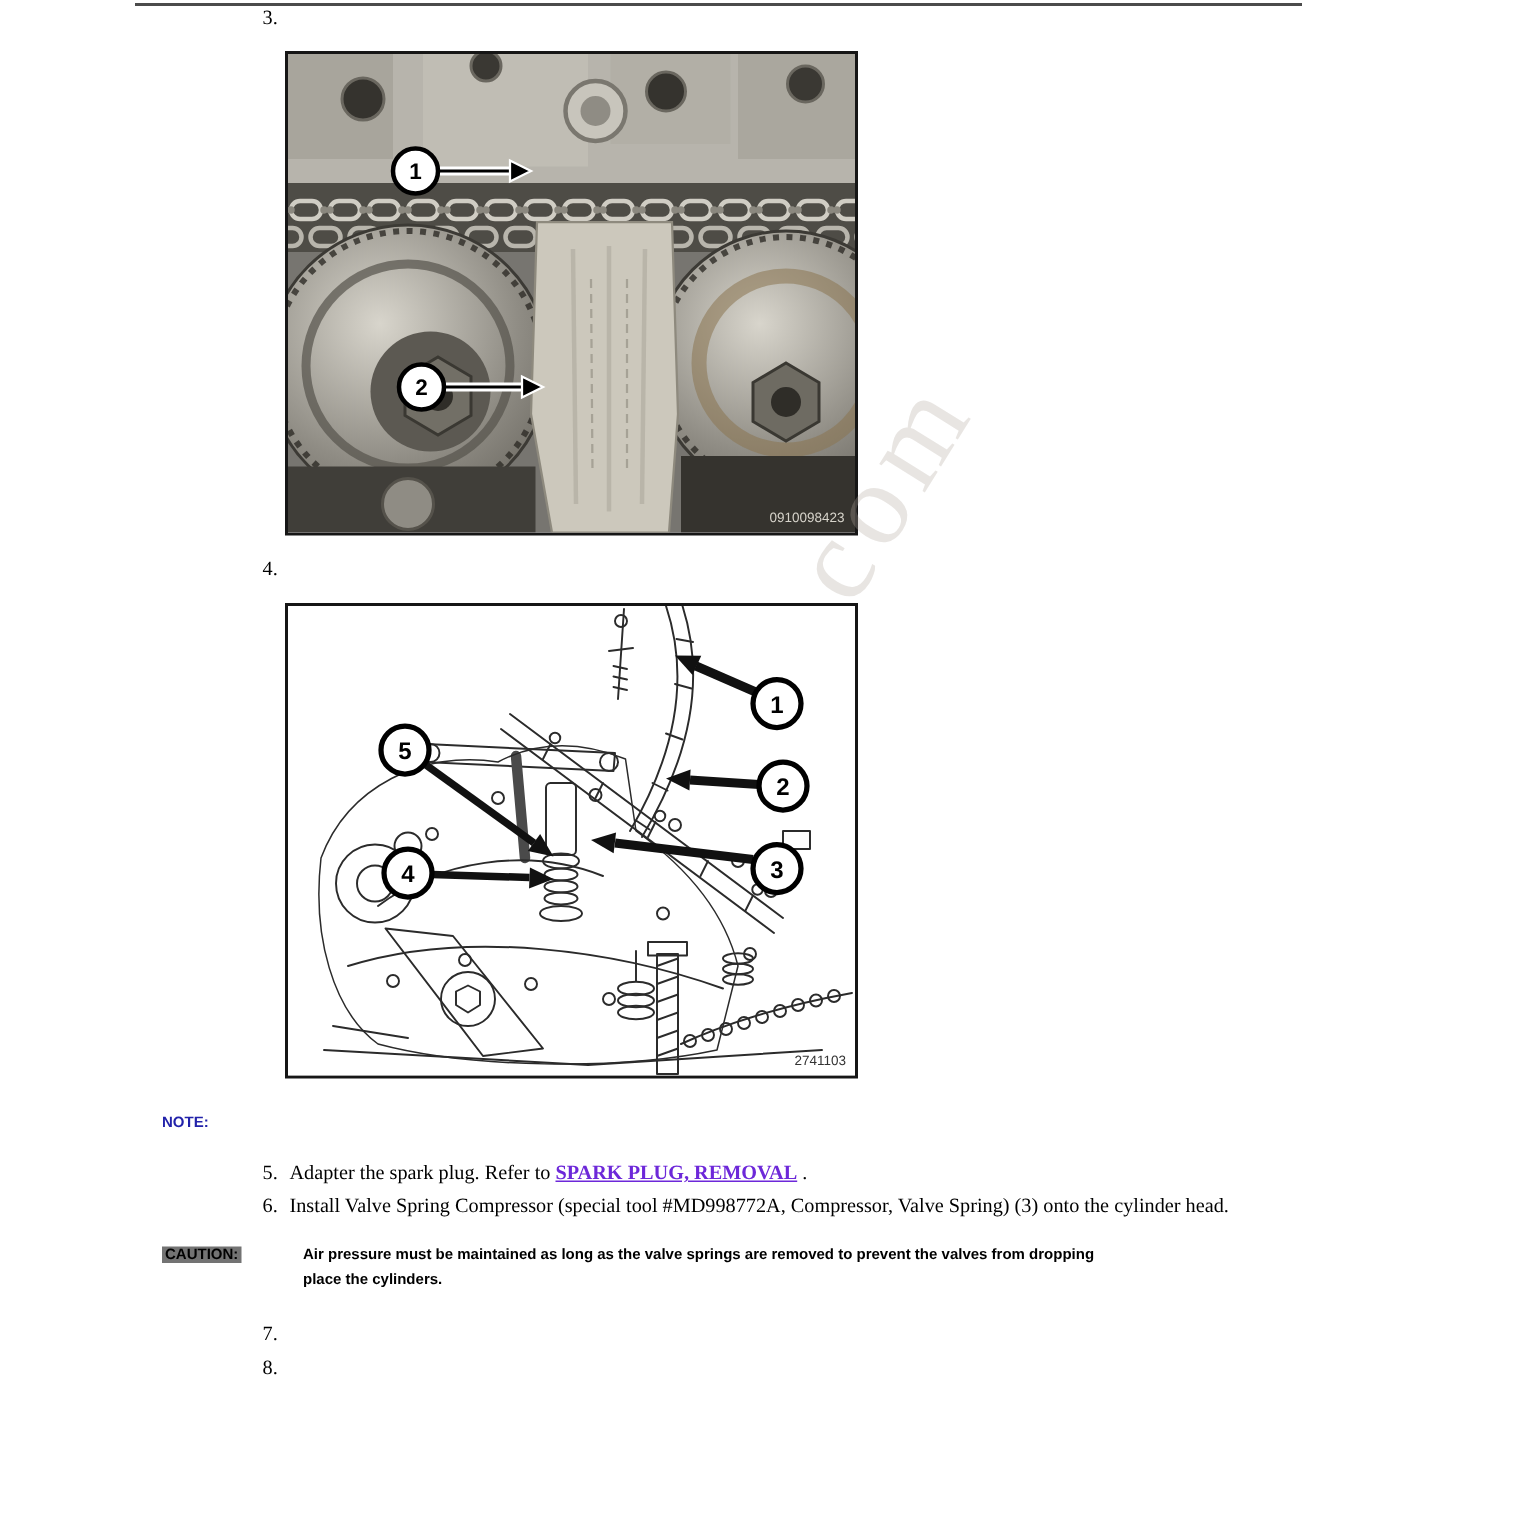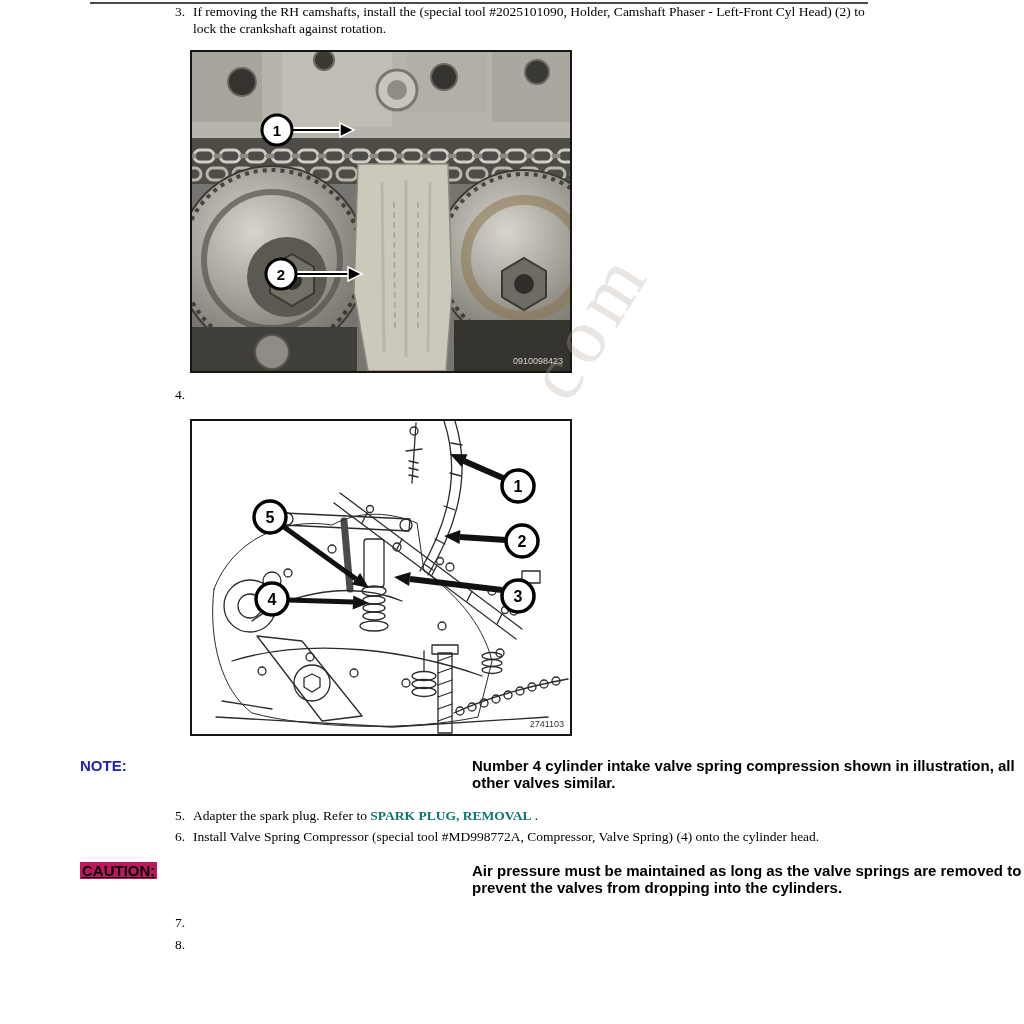--- a/index.html
+++ b/index.html
@@ -13,36 +13,36 @@
   
   .step{display:flex;margin-left:175px;font-size:13.5px;line-height:16.5px;}
   .step-num{width:18px;flex:none;}
   .step-body{width:672px;}
   .step-3{margin-top:4px;}
   .step-4{margin-top:14px;}
   .step-5{margin-top:17px;}
   .step-6{margin-top:5px;}
   .step-7{margin-top:19px;}
   .step-8{margin-top:6px;}
-  a.manual-link{color:#0f766e;font-weight:bold;cursor:pointer;}
+  a.manual-link{color:#6d28d9;font-weight:bold;text-decoration:underline;cursor:pointer;}
 
   
   .figure{margin-left:190px;border:2px solid #161616;background:#fff;position:relative;}
   .figure-1{margin-top:13px;width:378px;height:319px;}
   .figure-2{margin-top:15px;width:378px;height:313px;}
   .figure svg{display:block;}
 
   
-  .callout-block{display:flex;margin-left:80px;font-family:"Liberation Sans", sans-serif;
-    font-weight:bold;font-size:15px;line-height:17px;justify-content:space-between;}
+  .callout-block{display:flex;margin-left:108px;font-family:"Liberation Sans", sans-serif;
+    font-weight:bold;font-size:10px;line-height:17px;}
   .cb-label{width:94px;flex:none;}
   .note-block{margin-top:21px;}
   .note-block .cb-label span{color:#2222AA;}
   .caution-block{margin-top:16px;}
-  .caution-block .cb-label span{background:#be185d;padding:0 2px;text-decoration:underline;}
+  .caution-block .cb-label span{background:#737373;padding:0 2px;}
   .cb-body{width:552px;}
 
   
   .watermark{
     position:absolute;left:508px;top:368px;z-index:5;pointer-events:none;
     font-family:"Liberation Serif", serif;font-size:78px;letter-spacing:8px;
     color:rgba(178,168,158,0.30);transform:rotate(-58deg);transform-origin:left top;
   }
   .lineart{stroke:#2b2b2b;stroke-width:1.3;fill:none;stroke-linecap:round;stroke-linejoin:round;}
   .callout-num{font-family:"Liberation Sans", sans-serif;font-weight:bold;font-size:16px;}
@@ -51,21 +51,20 @@
 </style>
 </head>
 <body>
 
 <div class="top-rule"></div>
 
 <div class="content">
 
   <div class="step step-3">
     <span class="step-num">3.</span>
-    <span class="step-body">If removing the RH camshafts, install the (special tool #2025101090, Holder, Camshaft Phaser - Left-Front Cyl Head) (2) to lock the crankshaft against rotation.</span>
   </div>
 
   <div class="figure figure-1">
     <svg width="378" height="319" viewBox="0 0 378 319">
       <defs>
         <radialGradient id="phg" cx="0.4" cy="0.35" r="0.9">
           <stop offset="0" stop-color="#d8d5cc"></stop>
           <stop offset="0.55" stop-color="#8f8c84"></stop>
           <stop offset="1" stop-color="#5c5952"></stop>
         </radialGradient>
@@ -265,36 +264,35 @@
         <text x="80" y="184" text-anchor="middle" class="callout-num">4</text>
         <circle cx="78" cy="96" r="16" fill="#fff" stroke="#000" stroke-width="3.5"></circle>
         <text x="78" y="102" text-anchor="middle" class="callout-num">5</text>
       </g>
       <text x="372" y="306" text-anchor="end" fill="#333" class="fig-id">2741103</text>
     </svg>
   </div>
 
   <div class="callout-block note-block">
     <div class="cb-label"><span>NOTE:</span></div>
-    <div class="cb-body">Number 4 cylinder intake valve spring compression shown in illustration, all other valves similar.</div>
   </div>
 
   <div class="step step-5">
     <span class="step-num">5.</span>
     <span class="step-body"><span>Adapter the spark plug. Refer to </span><a class="manual-link">SPARK PLUG, REMOVAL</a><span> .</span></span>
   </div>
 
   <div class="step step-6">
     <span class="step-num">6.</span>
-    <span class="step-body">Install Valve Spring Compressor (special tool #MD998772A, Compressor, Valve Spring) (4) onto the cylinder head.</span>
+    <span class="step-body">Install Valve Spring Compressor (special tool #MD998772A, Compressor, Valve Spring) (3) onto the cylinder head.</span>
   </div>
 
   <div class="callout-block caution-block">
     <div class="cb-label"><span>CAUTION:</span></div>
-    <div class="cb-body">Air pressure must be maintained as long as the valve springs are removed to prevent the valves from dropping into the cylinders.</div>
+    <div class="cb-body">Air pressure must be maintained as long as the valve springs are removed to prevent the valves from dropping place the cylinders.</div>
   </div>
 
   <div class="step step-7">
     <span class="step-num">7.</span>
   </div>
 
   <div class="step step-8">
     <span class="step-num">8.</span>
   </div>
 

